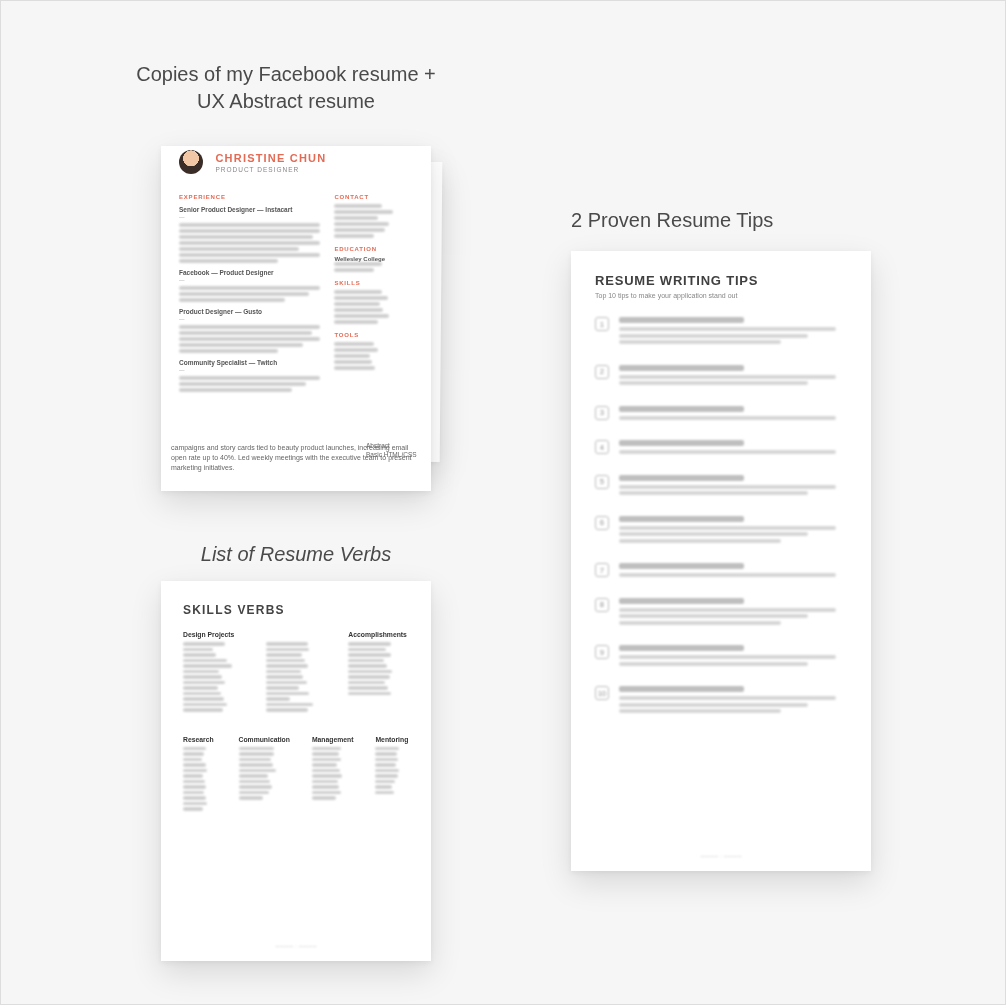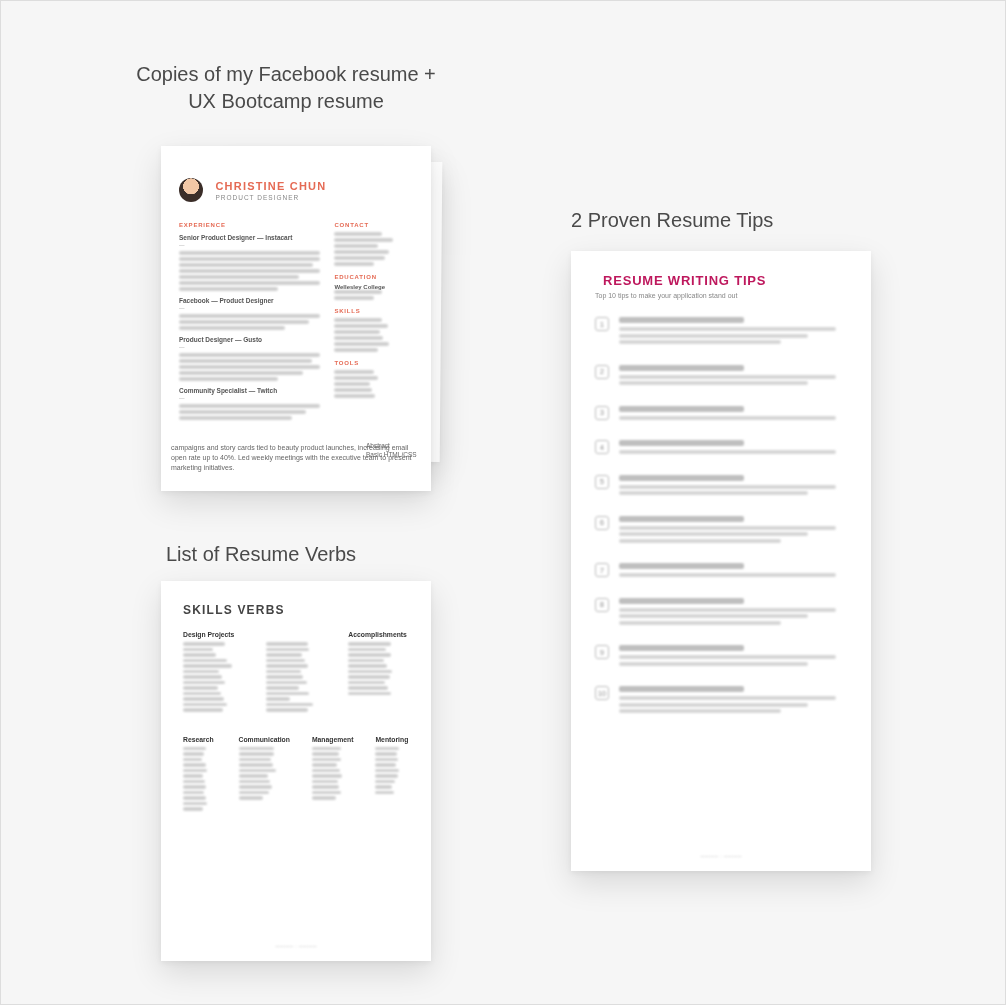--- a/index.html
+++ b/index.html
@@ -13,34 +13,34 @@
   }
   .heading {
     font-size: 20px;
     font-weight: 500;
     color: #4a4a4a;
     line-height: 1.35;
     text-align: center;
     position: absolute;
   }
   .heading-left-1 { top: 60px; left: 125px; width: 320px; }
-  .heading-left-2 { top: 540px; left: 165px; width: 260px; text-align: left; }
+  .heading-left-2 { top: 540px; left: 165px; width: 260px; text-align: center; font-style: italic; }
   .heading-right  { top: 206px; left: 570px; width: 300px; text-align: left; }
 
   .sheet {
     position: absolute;
     background: #fff;
     box-shadow: 0 12px 30px rgba(0,0,0,0.12), 0 2px 6px rgba(0,0,0,0.06);
   }
 
   
   .resume-back  { top: 160px; left: 210px; width: 230px; height: 300px; transform: rotate(0.5deg); filter: blur(0.6px);}
   .resume-front { top: 145px; left: 160px; width: 270px; height: 345px; }
 
-  .resume-front .pad { padding: 32px 18px; }
+  .resume-front .pad { padding: 4px 18px; }
   .avatar {
     width: 24px; height: 24px; border-radius: 50%;
     background: radial-gradient(circle at 50% 35%, #f1c7a6 0 40%, #3a2d28 41% 100%);
     display: inline-block; vertical-align: middle;
   }
   .name { display:inline-block; vertical-align:middle; margin-left:8px; }
   .name .n { font-size:11px; letter-spacing:1.2px; font-weight:700; color:#e56a54; }
   .name .r { font-size:6.5px; letter-spacing:1px; color:#888; margin-top:2px;}
 
   .cols { display:flex; gap:14px; margin-top:12px; }
@@ -72,21 +72,21 @@
   .vcol  { flex:1; }
   .vhead { font-size:6.8px; font-weight:800; color:#333; margin-bottom:4px;}
   .vlist span{
     display:block; height:3.5px; margin-bottom:2px;
     background:#cfcfcf; border-radius:2px; filter: blur(1.1px);
     width:70%;
   }
 
   
   .tips { top: 250px; left: 570px; width: 300px; height: 620px; padding:22px 24px; }
-  .tips h3 { font-size:13px; letter-spacing:0.8px; color:#be185d; font-weight:800;margin-left:8px;}
+  .tips h3 { font-size:13px; letter-spacing:0.8px; color:#404040; font-weight:800;}
   .tips .sub { font-size:7px; color:#888; margin-top:4px;}
   .tip { display:flex; gap:10px; margin-top:18px;}
   .tip .num {
     width:14px; height:14px; flex:0 0 14px;
     border:1px solid #bbb; border-radius:3px;
     font-size:7px; display:flex; align-items:center; justify-content:center;
     color:#888; filter: blur(0.8px);
   }
   .tip .body { flex:1; }
   .tip .ttl {
@@ -99,21 +99,21 @@
   }
 
   .footer-blur{
     position:absolute; bottom:12px; left:0; right:0; text-align:center;
     font-size:6px; color:#bbb; filter: blur(0.8px);
   }
 </style>
 </head>
 <body>
 
-<div class="heading heading-left-1">Copies of my Facebook resume + UX Bootcamp resume</div>
+<div class="heading heading-left-1">Copies of my Facebook resume + UX Abstract resume</div>
 <div class="heading heading-left-2">List of Resume Verbs</div>
 <div class="heading heading-right">2 Proven Resume Tips</div>
 
 <div class="sheet resume-back">
   <div style="padding:14px 16px;">
     <div class="blur-lines">
         <span style="width:50%"></span>
         <span style="width:60%"></span>
       </div>
     <div class="blur-lines" style="margin-top:18px">

